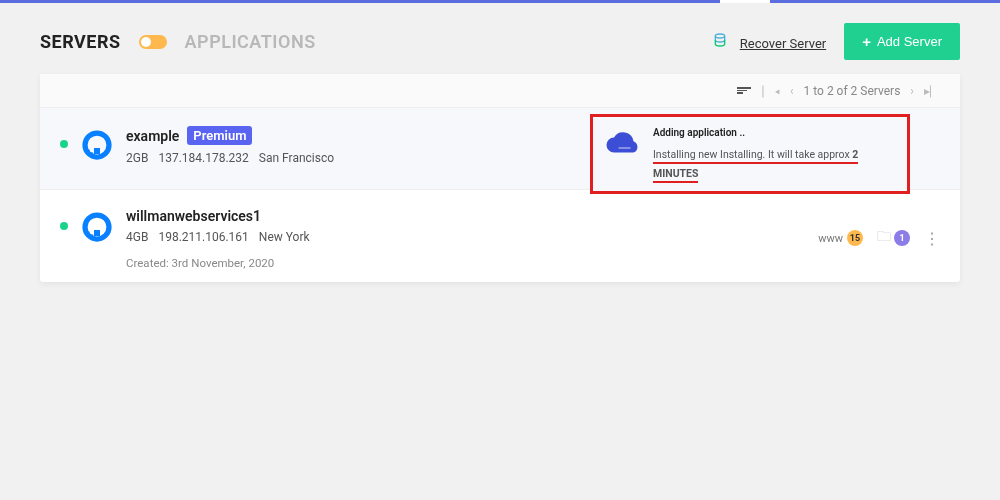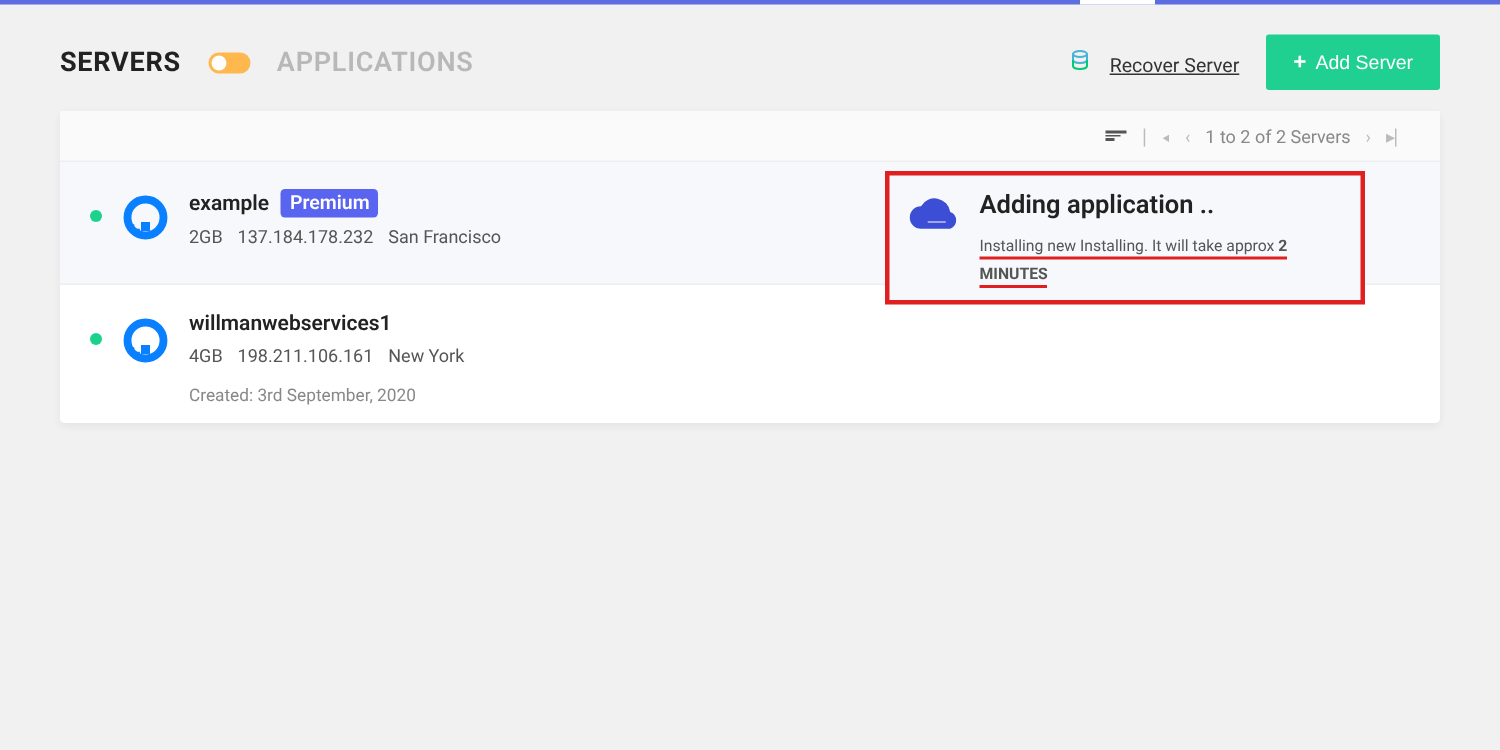--- a/index.html
+++ b/index.html
@@ -164,21 +164,21 @@
     top: 6px;
     width: 320px;
     border: 3px solid #e02020;
     background: #f7f8fb;
     padding: 10px 12px;
     display: flex;
     gap: 12px;
     align-items: flex-start;
   }
   .notice-icon { width: 36px; height: 28px; flex-shrink:0; margin-top:3px; }
-  .notice-title { font-size: 17px; font-weight: 600; color: #222; margin-bottom:5px; }
+  .notice-title { font-size: 10px; font-weight: 600; color: #222; margin-bottom:5px; }
   .notice-sub { font-size: 10.5px; color: #555; border-bottom: 2px solid #e02020; padding-bottom: 1px; display:inline; }
   .notice-sub .bold { font-weight: 700; }
   .row-right {
     display:flex;
     align-items:center;
     gap:14px;
     margin-top: 18px;
   }
   .www-badge { font-size:11px; color:#777; display:flex; align-items:center; gap:4px; }
   .count-pill {
@@ -285,18 +285,29 @@
       </div>
       <div class="srv-body">
         <div class="srv-title">
           <span class="srv-name">willmanwebservices1</span>
         </div>
         <div class="srv-meta">
           <span>4GB</span>
           <span>198.211.106.161</span>
           <span>New York</span>
         </div>
-        <div class="srv-created">Created: 3rd September, 2020</div>
+        <div class="srv-created">Created: 3rd November, 2020</div>
+      </div>
+      <div class="row-right">
+        <div class="www-badge">
+          <span>www</span>
+          <span class="count-pill pill-orange">15</span>
+        </div>
+        <div class="folder-icon">
+          <span>🗀</span>
+          <span class="count-pill pill-purple">1</span>
+        </div>
+        <div class="dots">⋮</div>
       </div>
     </div>
 
   </div>
 </div>
 
 </body></html>

